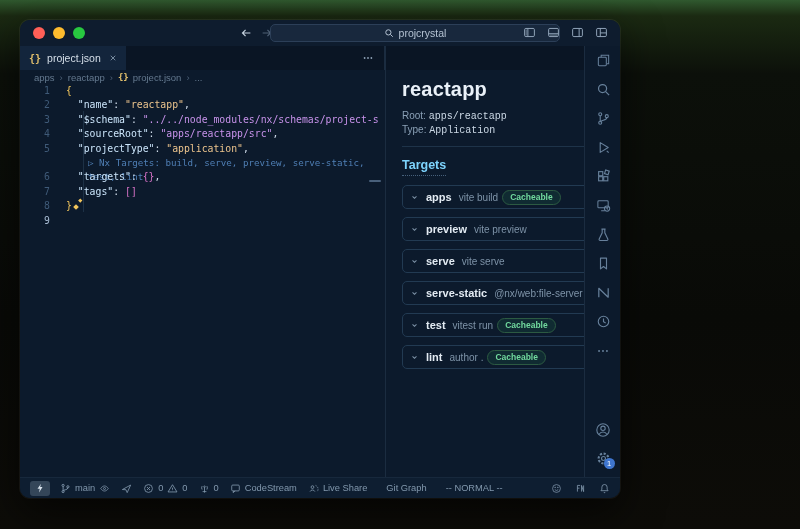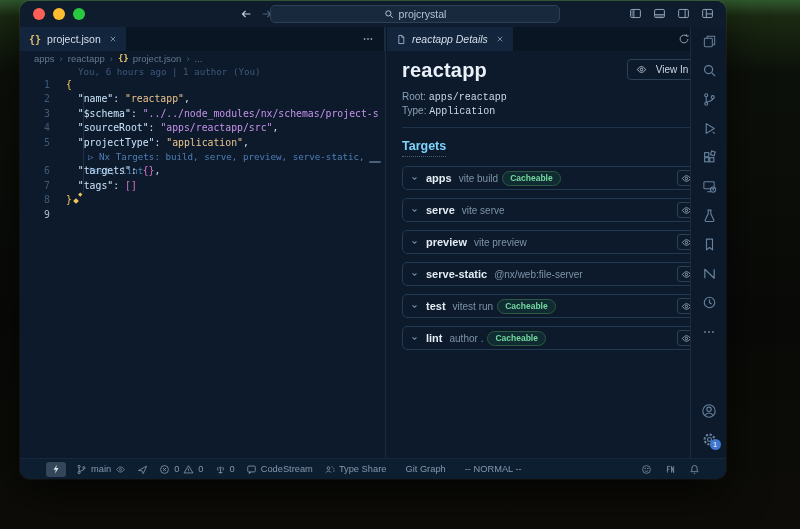--- a/index.html
+++ b/index.html
@@ -2,21 +2,21 @@
 <html><head>
 <meta charset="utf-8">
 <style>
   * { margin:0; padding:0; box-sizing:border-box; }
   html,body { width:800px; height:529px; overflow:hidden; }
   body {
     font-family:"Liberation Sans", sans-serif;
     background:linear-gradient(180deg,#30592f 0%,#1b2a12 3%,#0c100a 14%,#090a07 60%,#0d0c08 100%);
   }
   .window {
-    position:absolute; left:20px; top:1px; width:706px; height:478px;
+    position:absolute; left:20px; top:20px; width:600px; height:478px;
     background:#0c1a2c; border-radius:10px; overflow:hidden;
     box-shadow:0 14px 42px rgba(0,0,0,.65), 0 0 0 1px rgba(255,255,255,.07);
     color:#d6deeb;
   }
   svg { display:block; }
   
   .titlebar { position:absolute; left:0; top:0; right:0; height:26px; background:#0e1c2e; }
   .traffic { position:absolute; left:13px; top:7px; display:flex; gap:8px; }
   .tl { width:12px; height:12px; border-radius:50%; }
   .tl.red{background:#ff5f57}.tl.yellow{background:#febc2e}.tl.green{background:#28c840}
@@ -88,21 +88,21 @@
     display:flex; align-items:center; justify-content:center; color:#a9bccf; background:transparent; }
   
   .activitybar { position:absolute; right:0; top:26px; width:36px; bottom:21px;
     background:#0c1a2c; border-left:1px solid #1b2c40; }
   .ab-item { width:36px; height:29px; display:flex; align-items:center; justify-content:center; color:#67809b; }
   .ab-bottom { position:absolute; bottom:4px; left:0; width:36px; }
   .ab-item .badge1 { position:absolute; margin:10px 0 0 12px; width:11px; height:11px; border-radius:50%;
     background:#3f76d0; color:#fff; font-size:7.5px; display:flex; align-items:center; justify-content:center; }
   
   .statusbar { position:absolute; left:0; right:0; bottom:0; height:21px; background:#0e1e31;
-    border-top:1px solid #17283c; display:flex; align-items:center; padding:0 26px;
+    border-top:1px solid #17283c; display:flex; align-items:center; padding:0 10px;
     font-size:9.3px; color:#8298ad; }
   .sb-item { display:flex; align-items:center; gap:4px; margin-right:11px; }
   .sb-remote { background:#344659; border-radius:3px; height:15px; padding:0 5px; color:#d7e2ec; margin-right:10px; }
   .sb-right { margin-left:auto; display:flex; align-items:center; }
   .sb-right .sb-item { margin-right:0; margin-left:13px; }
   .gap-l { margin-left:8px; }
 </style>
 </head>
 <body>
 
@@ -178,34 +178,20 @@
         <span>
             <svg width="12" height="12" viewBox="0 0 16 16" fill="currentColor">
               <circle cx="3.5" cy="8" r="1.2"></circle>
               <circle cx="8" cy="8" r="1.2"></circle>
               <circle cx="12.5" cy="8" r="1.2"></circle>
             </svg>
           </span>
       </div>
     </div>
     <div class="tabgroup right">
-      <div class="tab preview" style="margin-left:2px">
-        <span>
-          <svg width="10" height="11" viewBox="0 0 16 16" fill="none" stroke="#c0cedd" stroke-width="1.2">
-              <path d="M4.5 1.5h5l3 3v10h-8z"></path>
-              <path d="M9.5 1.5v3h3"></path>
-            </svg>
-        </span>
-        <span class="t">reactapp Details</span>
-        <span class="close">
-          <svg width="8" height="8" viewBox="0 0 16 16" stroke="currentColor" stroke-width="1.8" fill="none">
-              <path d="M3.5 3.5l9 9M12.5 3.5l-9 9"></path>
-            </svg>
-        </span>
-      </div>
       <div class="groupactions">
         <span>
             <svg width="12" height="12" viewBox="0 0 16 16" fill="none" stroke="currentColor" stroke-width="1.3">
               <path d="M13.2 8A5.2 5.2 0 1 1 11.4 4.1"></path>
               <path d="M11.2 1.6l.4 2.7 2.7-.4" fill="none"></path>
             </svg>
           </span>
         <span>
             <svg width="12" height="12" viewBox="0 0 16 16" fill="none" stroke="currentColor" stroke-width="1.2">
               <rect x="2.5" y="3" width="11" height="10" rx="1"></rect>
@@ -229,21 +215,20 @@
       <span>reactapp</span>
       <span class="bc-sep">›</span>
       <span class="bc-icon">{}</span>
       <span>project.json</span>
       <span class="bc-sep">›</span>
       <span>...</span>
     </div>
 
   <div class="editor">
     <div>
-        <div class="row-blame">You, 6 hours ago | 1 author (You)</div>
         <div class="code-row"><div class="ln">1</div><div class="lc"><span class="c-b1">{</span></div></div>
         <div class="code-row"><div class="ln">2</div><div class="lc"><span class="c-pun">  </span><span class="c-key">"name"</span><span class="c-pun">: </span><span class="c-str">"reactapp"</span><span class="c-pun">,</span></div></div>
         <div class="code-row"><div class="ln">3</div><div class="lc"><span class="c-pun">  </span><span class="c-key">"$schema"</span><span class="c-pun">: </span><span class="c-path">"../../node_modules/nx/schemas/project-s</span></div></div>
         <div class="code-row"><div class="ln">4</div><div class="lc"><span class="c-pun">  </span><span class="c-key">"sourceRoot"</span><span class="c-pun">: </span><span class="c-path">"apps/reactapp/src"</span><span class="c-pun">,</span></div></div>
         <div class="code-row"><div class="ln">5</div><div class="lc"><span class="c-pun">  </span><span class="c-key">"projectType"</span><span class="c-pun">: </span><span class="c-str">"application"</span><span class="c-pun">,</span></div></div>
         <div class="row-lens">▷ Nx Targets: build, serve, preview, serve-static, test, lint</div>
         <div class="code-row"><div class="ln">6</div><div class="lc"><span class="c-pun">  </span><span class="c-key">"targets"</span><span class="c-pun">: </span><span class="c-b2">{}</span><span class="c-pun">,</span></div></div>
         <div class="code-row"><div class="ln">7</div><div class="lc"><span class="c-pun">  </span><span class="c-key">"tags"</span><span class="c-pun">: </span><span class="c-b2">[]</span></div></div>
         <div class="code-row"><div class="ln">8</div><div class="lc"><span class="c-b1">}</span><span class="sparkle"><i></i><i class="small"></i></span></div></div>
         <div class="code-row"><div class="ln active">9</div><div class="lc"></div></div>
@@ -294,44 +279,44 @@
               </svg>
             </button>
           </span>
         </div>
         <div class="trow">
           <span class="chev">
             <svg width="9" height="9" viewBox="0 0 16 16" fill="none" stroke="currentColor" stroke-width="1.8">
               <path d="M4.5 6 8 9.5 11.5 6"></path>
             </svg>
           </span>
-          <span class="tname">serve</span>
-          <span class="tcmd">vite serve</span>
+          <span class="tname">preview</span>
+          <span class="tcmd">vite preview</span>
           <span class="actions">
             <button class="ibtn">
               <svg width="11" height="11" viewBox="0 0 16 16" fill="none" stroke="currentColor" stroke-width="1.1">
                 <path d="M2 8C4 5.2 6.3 4 8 4s4 1.2 6 4c-2 2.8-4.3 4-6 4S4 10.8 2 8Z"></path>
                 <circle cx="8" cy="8" r="1.7"></circle>
               </svg>
             </button>
             <button class="ibtn">
               <svg width="10" height="10" viewBox="0 0 16 16" fill="none" stroke="currentColor" stroke-width="1.3" stroke-linejoin="round">
                 <path d="M5.2 3.2 12.5 8l-7.3 4.8z"></path>
               </svg>
             </button>
           </span>
         </div>
         <div class="trow">
           <span class="chev">
             <svg width="9" height="9" viewBox="0 0 16 16" fill="none" stroke="currentColor" stroke-width="1.8">
               <path d="M4.5 6 8 9.5 11.5 6"></path>
             </svg>
           </span>
-          <span class="tname">preview</span>
-          <span class="tcmd">vite preview</span>
+          <span class="tname">serve</span>
+          <span class="tcmd">vite serve</span>
           <span class="actions">
             <button class="ibtn">
               <svg width="11" height="11" viewBox="0 0 16 16" fill="none" stroke="currentColor" stroke-width="1.1">
                 <path d="M2 8C4 5.2 6.3 4 8 4s4 1.2 6 4c-2 2.8-4.3 4-6 4S4 10.8 2 8Z"></path>
                 <circle cx="8" cy="8" r="1.7"></circle>
               </svg>
             </button>
             <button class="ibtn">
               <svg width="10" height="10" viewBox="0 0 16 16" fill="none" stroke="currentColor" stroke-width="1.3" stroke-linejoin="round">
                 <path d="M5.2 3.2 12.5 8l-7.3 4.8z"></path>
@@ -572,21 +557,21 @@
           <path d="M5.5 11.5 4.5 14l3-2.5"></path>
         </svg>
       <span>CodeStream</span>
     </div>
     <div class="sb-item">
       <svg width="11" height="11" viewBox="0 0 16 16" fill="none" stroke="currentColor" stroke-width="1.2">
           <circle cx="6.5" cy="6" r="2"></circle>
           <path d="M3 12.5a3.8 3.8 0 0 1 7 0"></path>
           <path d="M11 3.5a6 6 0 0 1 2.5 9" stroke-dasharray="2 1.4"></path>
         </svg>
-      <span>Type Share</span>
+      <span>Live Share</span>
     </div>
     <div class="sb-item gap-l">
       <span>Git Graph</span>
     </div>
     <div class="sb-item gap-l">
       <span>-- NORMAL --</span>
     </div>
     <div class="sb-right">
       <div class="sb-item">
         <svg width="11" height="11" viewBox="0 0 16 16" fill="none" stroke="currentColor" stroke-width="1.1">

